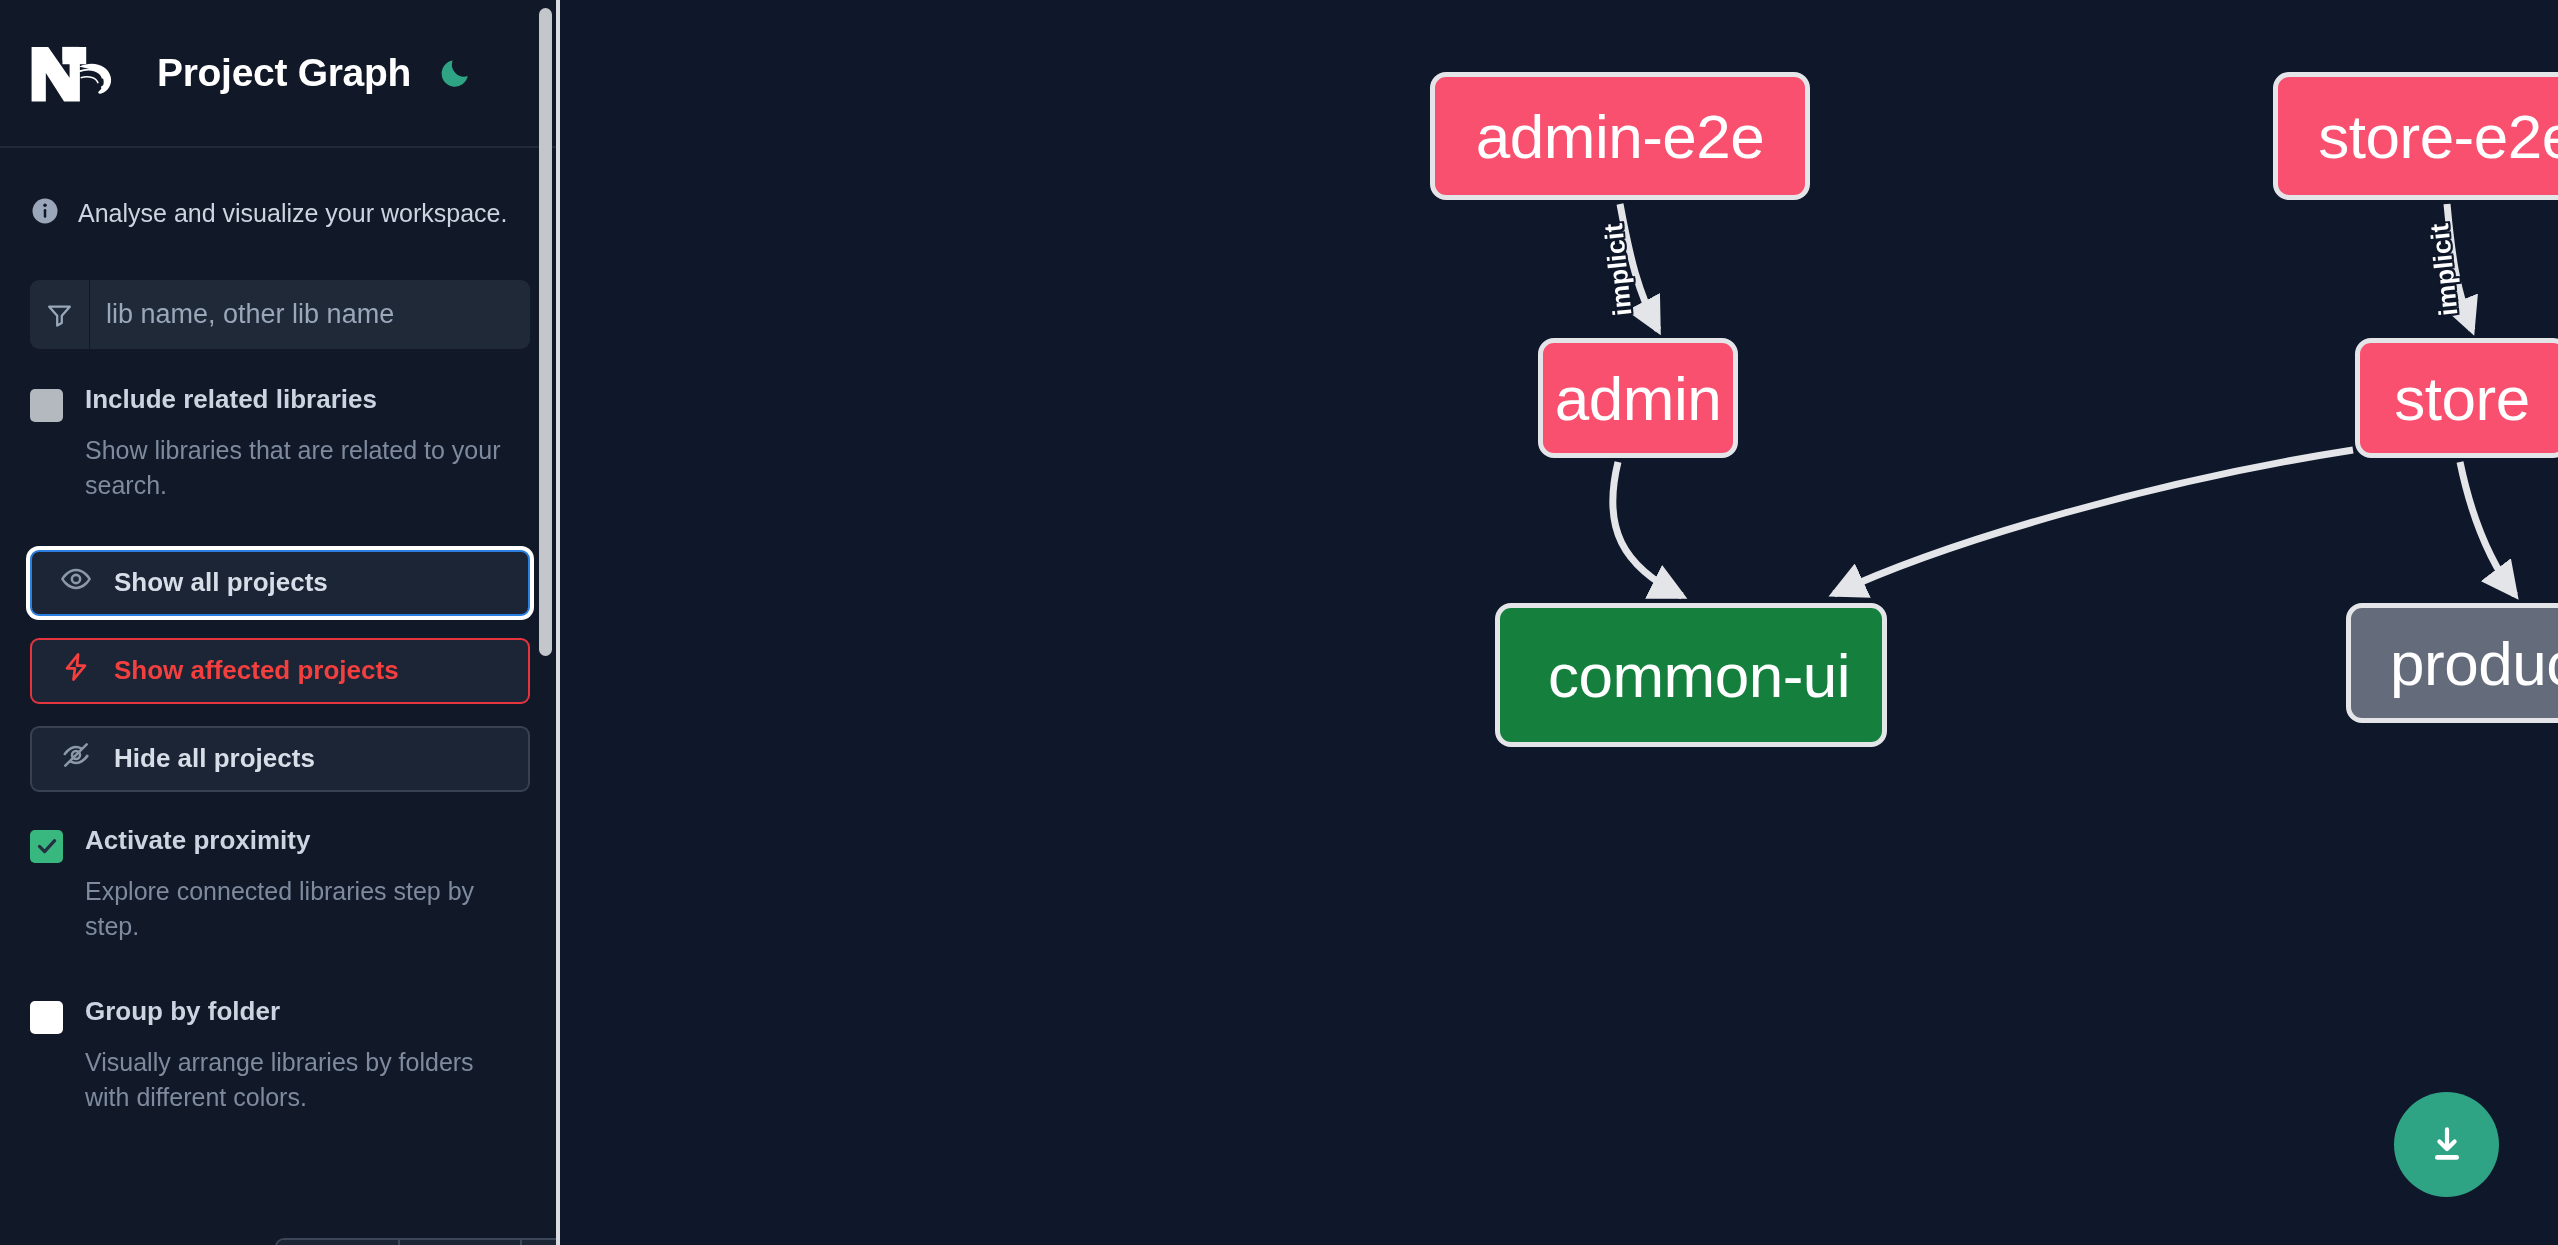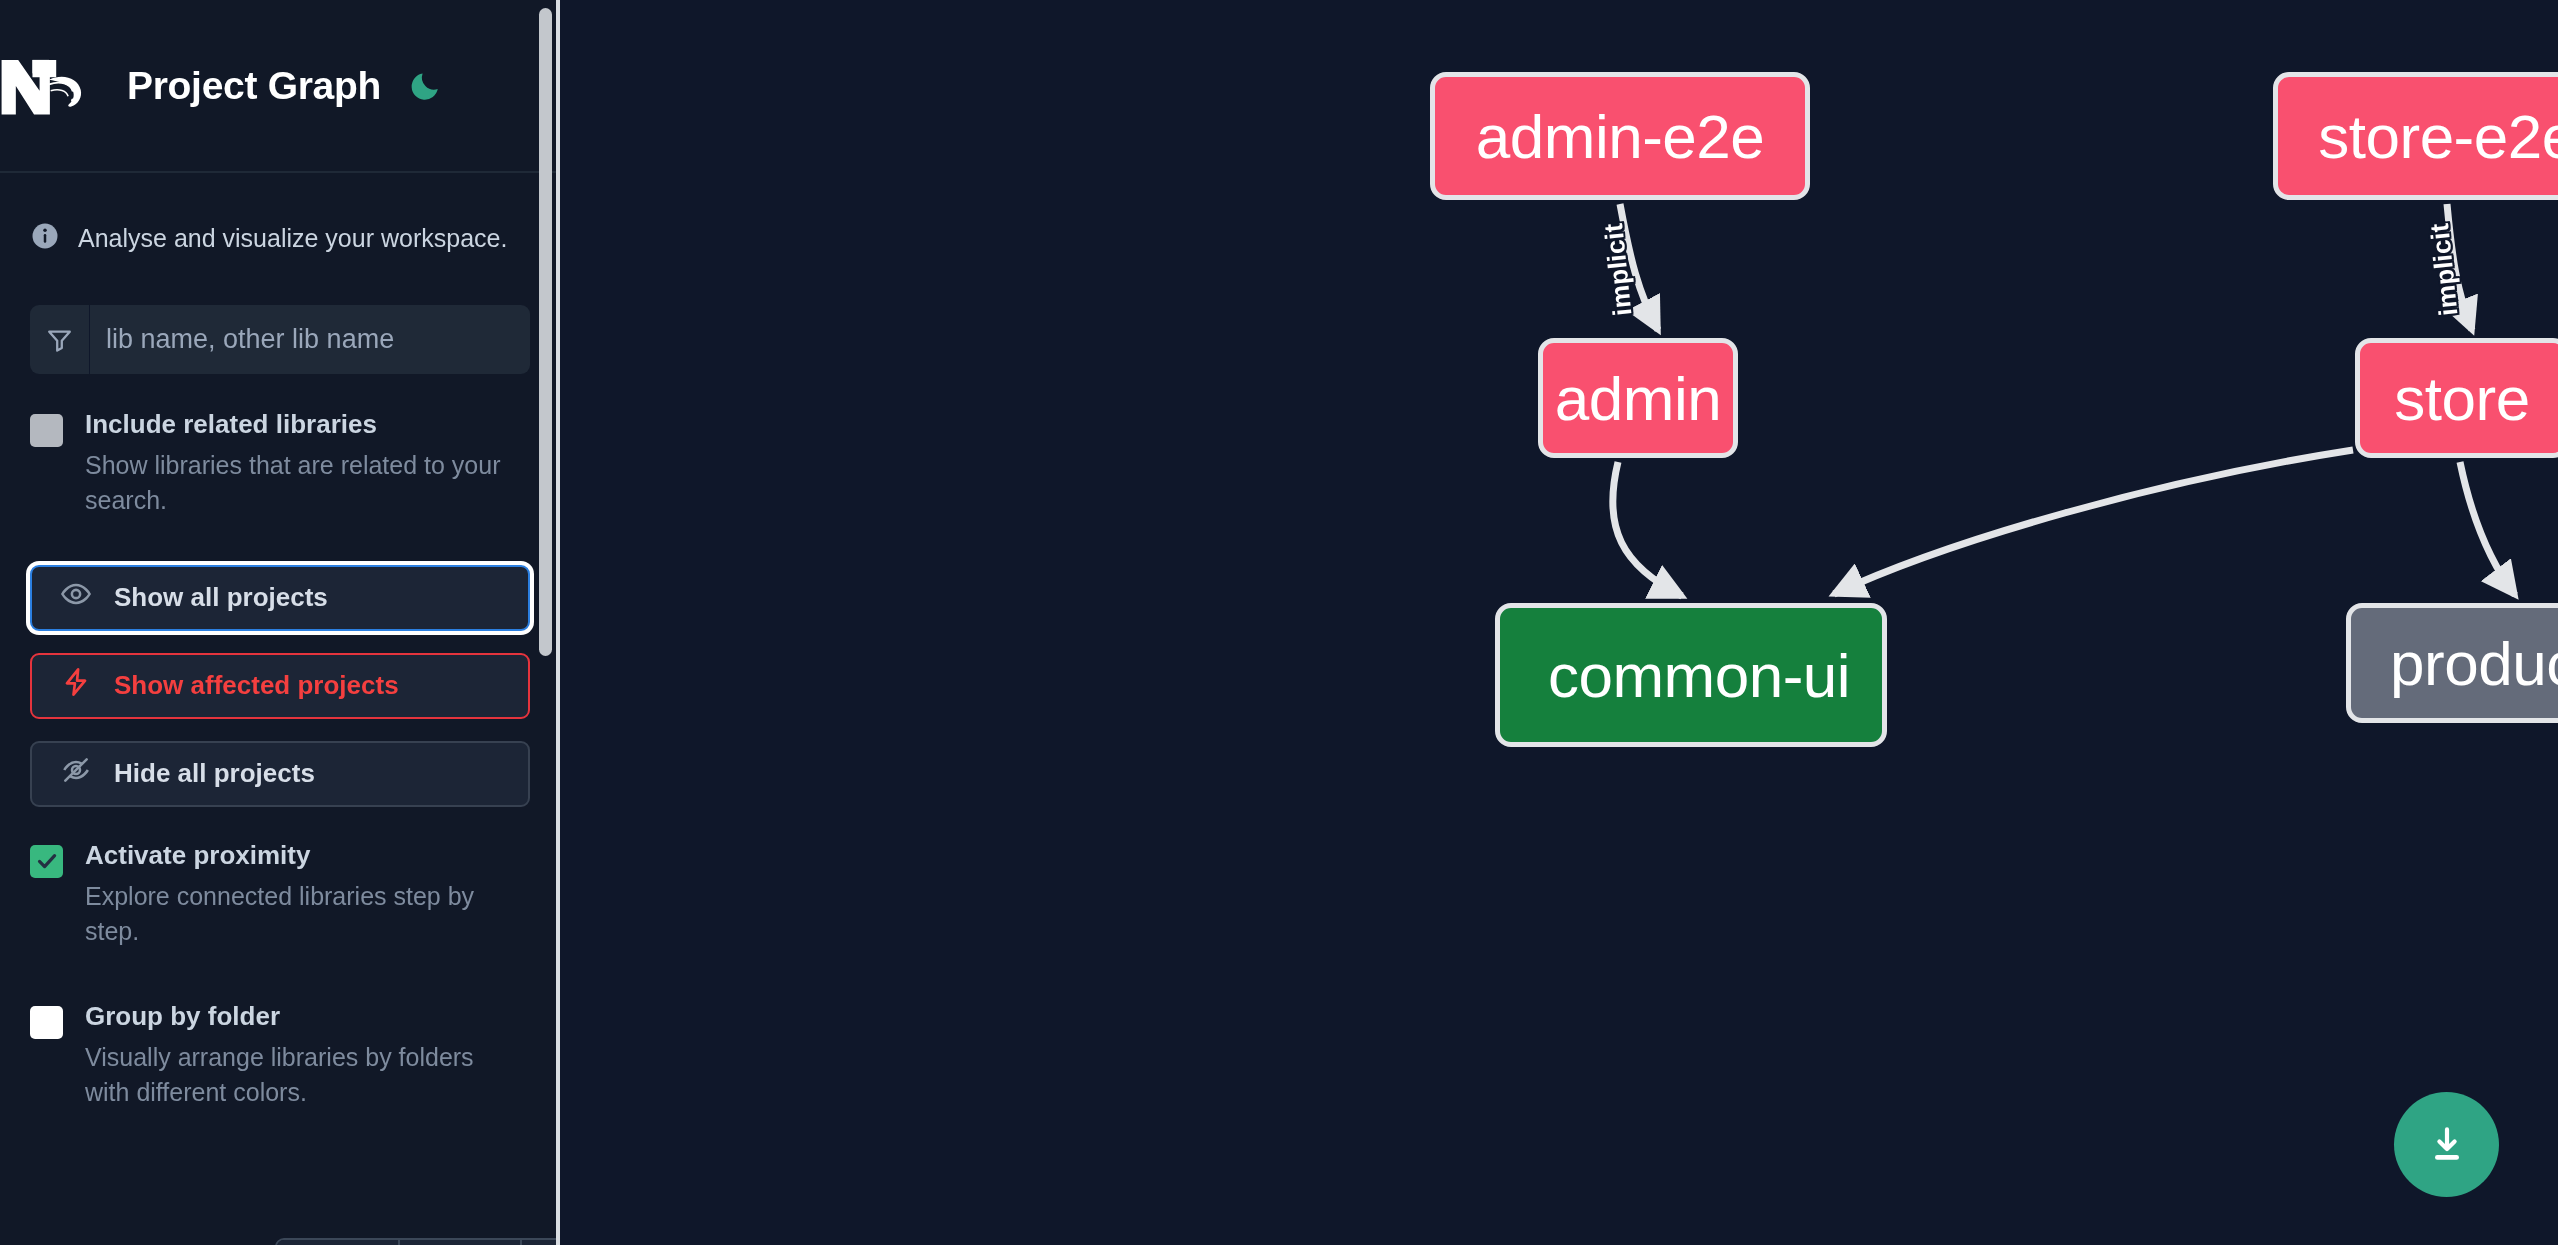--- a/index.html
+++ b/index.html
@@ -15,22 +15,23 @@
   .sidebar {
     position: relative;
     width: 560px; height: 1245px;
     background: #111827;
     flex: 0 0 560px;
     overflow: hidden;
   }
   .sidebar-inner { position: absolute; inset: 0; }
 
   .sb-header {
-    height: 173px;
+    height: 148px;
     display: flex; align-items: center;
+    padding-left: 30px;
     border-bottom: 2px solid #1f2937;
   }
   .nx-logo { width: 95px; height: 62px; flex: 0 0 auto; }
   .app-title {
     margin-left: 32px;
     color: #ffffff;
     font-size: 39px;
     font-weight: 700;
     letter-spacing: -0.3px;
     white-space: nowrap;
@@ -97,21 +98,21 @@
   .opt-label {
     color: #cbd5e1;
     font-size: 26px;
     font-weight: 700;
     line-height: 1.15;
   }
   .opt-desc {
     color: #7e8b9e;
     font-size: 25px;
     line-height: 1.42;
-    margin-top: 8px;
+    margin-top: 18px;
     max-width: 420px;
   }
 
   .btn-stack { margin-top: 46px; display: flex; flex-direction: column; gap: 22px; }
   .gbtn {
     height: 66px;
     display: flex; align-items: center;
     padding-left: 28px;
     gap: 22px;
     border-radius: 9px;

